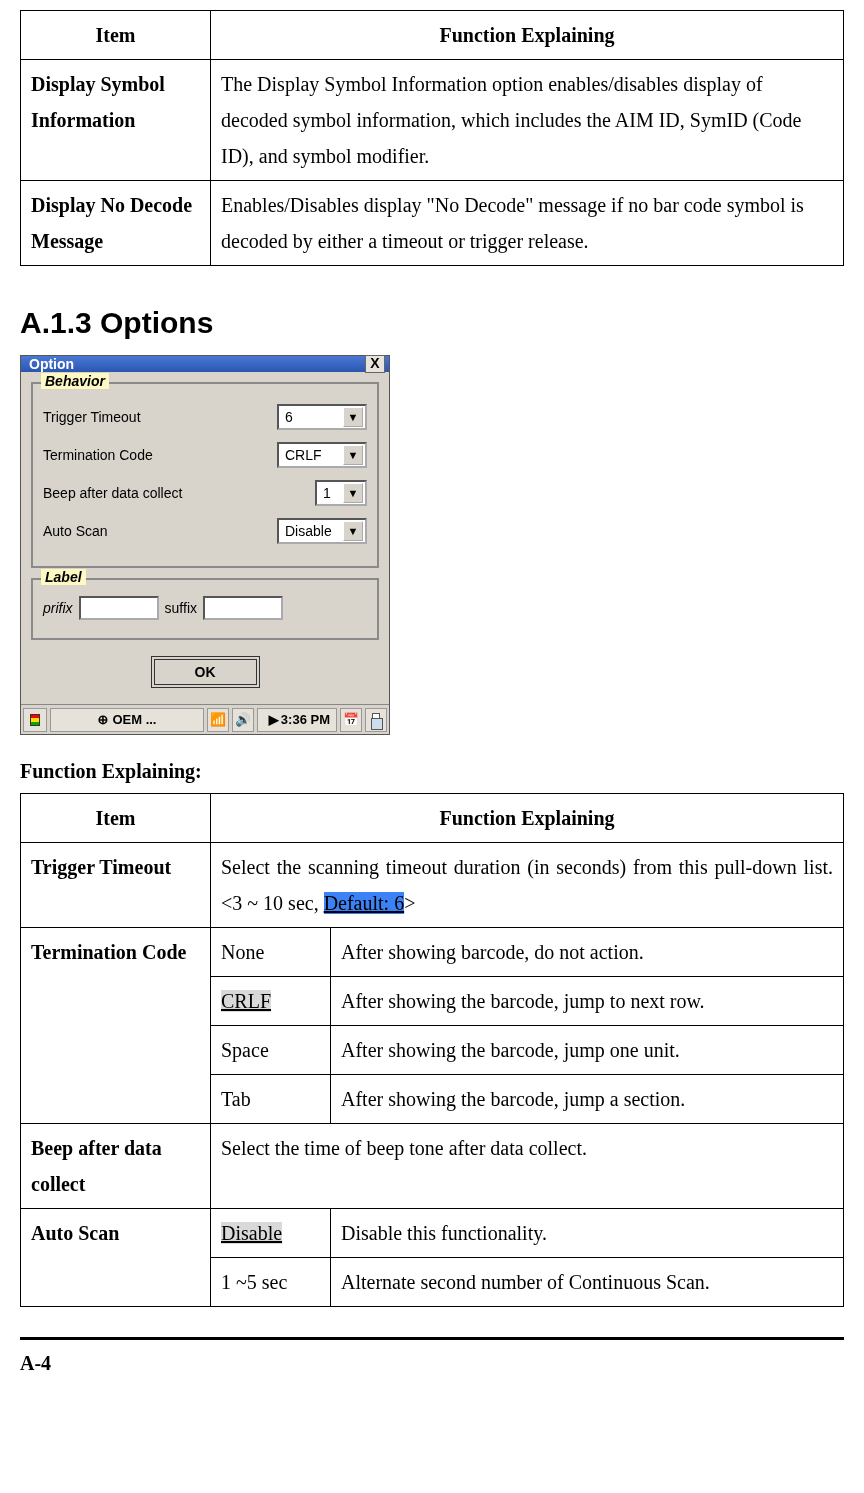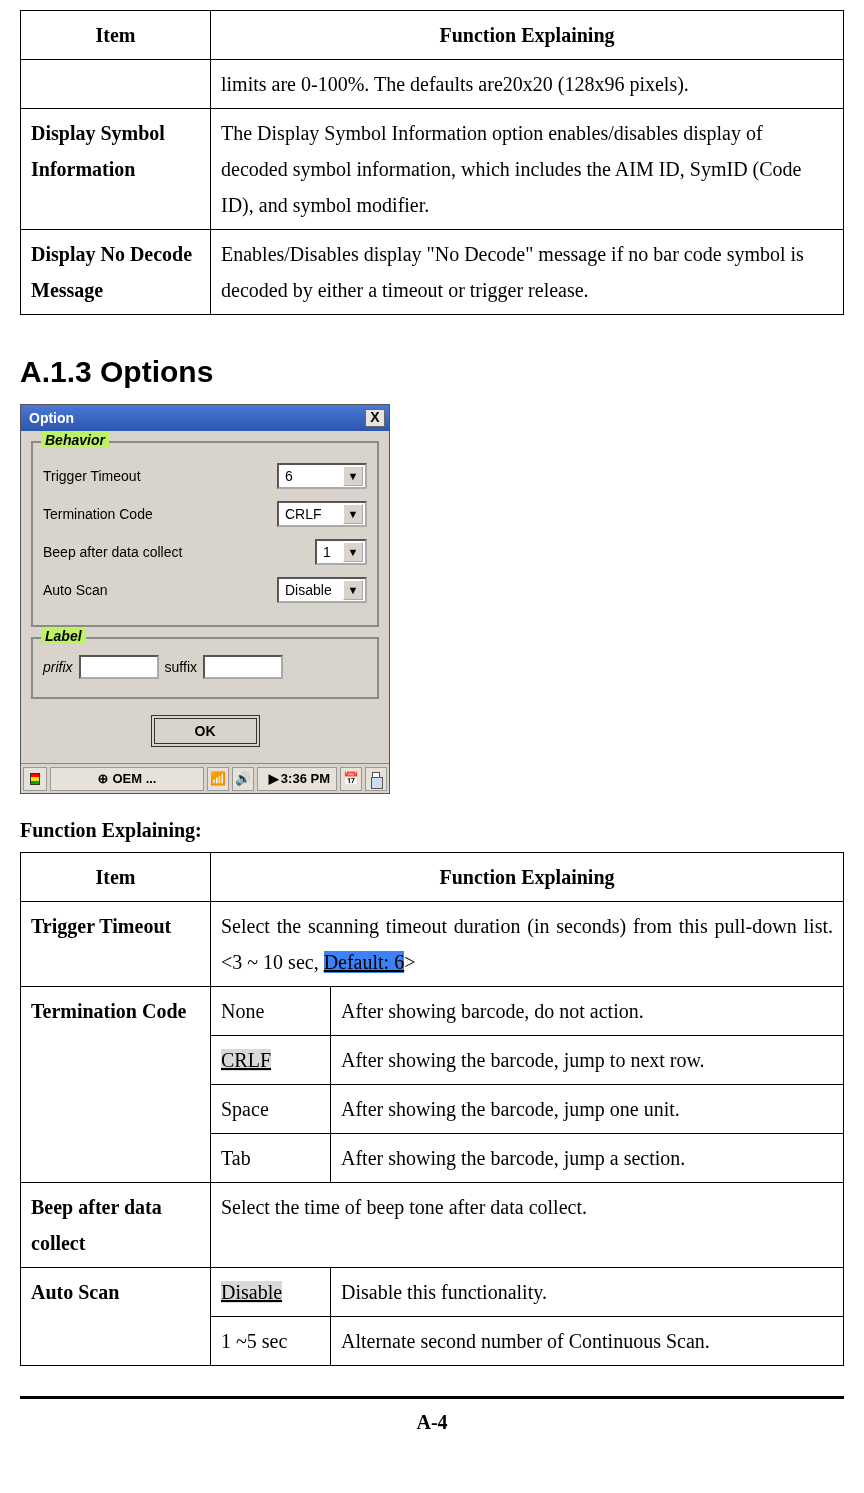--- a/index.html
+++ b/index.html
@@ -34,21 +34,20 @@
       font-size: 30px;
       font-weight: bold;
       margin: 40px 0 15px 0;
     }
     .func-label {
       font-weight: bold;
       margin: 25px 0 10px 0;
     }
     .page-footer {
       border-top: 3px solid #000;
-      text-align: center;
       font-weight: bold;
       padding-top: 12px;
       margin-top: 20px;
     }
     .highlight {
       background: #d9d9d9;
       text-decoration: underline;
     }
     .underline { text-decoration: underline; }
     .justify { text-align: justify; }
@@ -66,21 +65,21 @@
       color: #000;
     }
     .titlebar {
       display: flex;
       align-items: center;
       justify-content: space-between;
       background: linear-gradient(to bottom, #4a78d4, #2a56b0);
       color: #fff;
       font-weight: bold;
       padding: 4px 4px 4px 8px;
-      height: 26px;
+      height: 16px;
       gap: 20px;
     }
     .close-btn {
       width: 20px; height: 18px;
       background: #e8e4dc;
       border: 1px solid #666;
       color: #000;
       font-weight: bold;
       text-align: center;
       line-height: 14px;
@@ -89,21 +88,21 @@
     }
     .fieldset {
       border: 2px solid #8a8a8a;
       margin: 10px 10px 8px 10px;
       padding: 10px 10px 12px 10px;
       position: relative;
     }
     .legend {
       position: absolute;
       top: -11px; left: 8px;
-      background: #bef264;
+      background: #fef9c3;
       font-weight: bold;
       font-style: italic;
       padding: 0 4px;
       font-size: 14px;
     }
     .form-row {
       display: flex;
       align-items: center;
       justify-content: space-between;
       margin: 8px 0;
@@ -187,24 +186,20 @@
     .col2-sub1 { width: 120px; }
   </style>
 </head>
 <body>
 
 <table class="doc-table">
   <tbody>
       <tr>
     <th class="col-item">Item</th>
     <th>Function Explaining</th>
-  </tr>
-  <tr>
-    <td class="col-item"></td>
-    <td>limits are 0-100%. The defaults are20x20 (128x96 pixels).</td>
   </tr>
   <tr>
     <td class="col-item">Display Symbol Information</td>
     <td>The Display Symbol Information option enables/disables display of decoded symbol information, which includes the AIM ID, SymID (Code ID), and symbol modifier.</td>
   </tr>
   <tr>
     <td class="col-item">Display No Decode Message</td>
     <td>Enables/Disables display "No Decode" message if no bar code symbol is decoded by either a timeout or trigger release.</td>
   </tr>
 </tbody>

